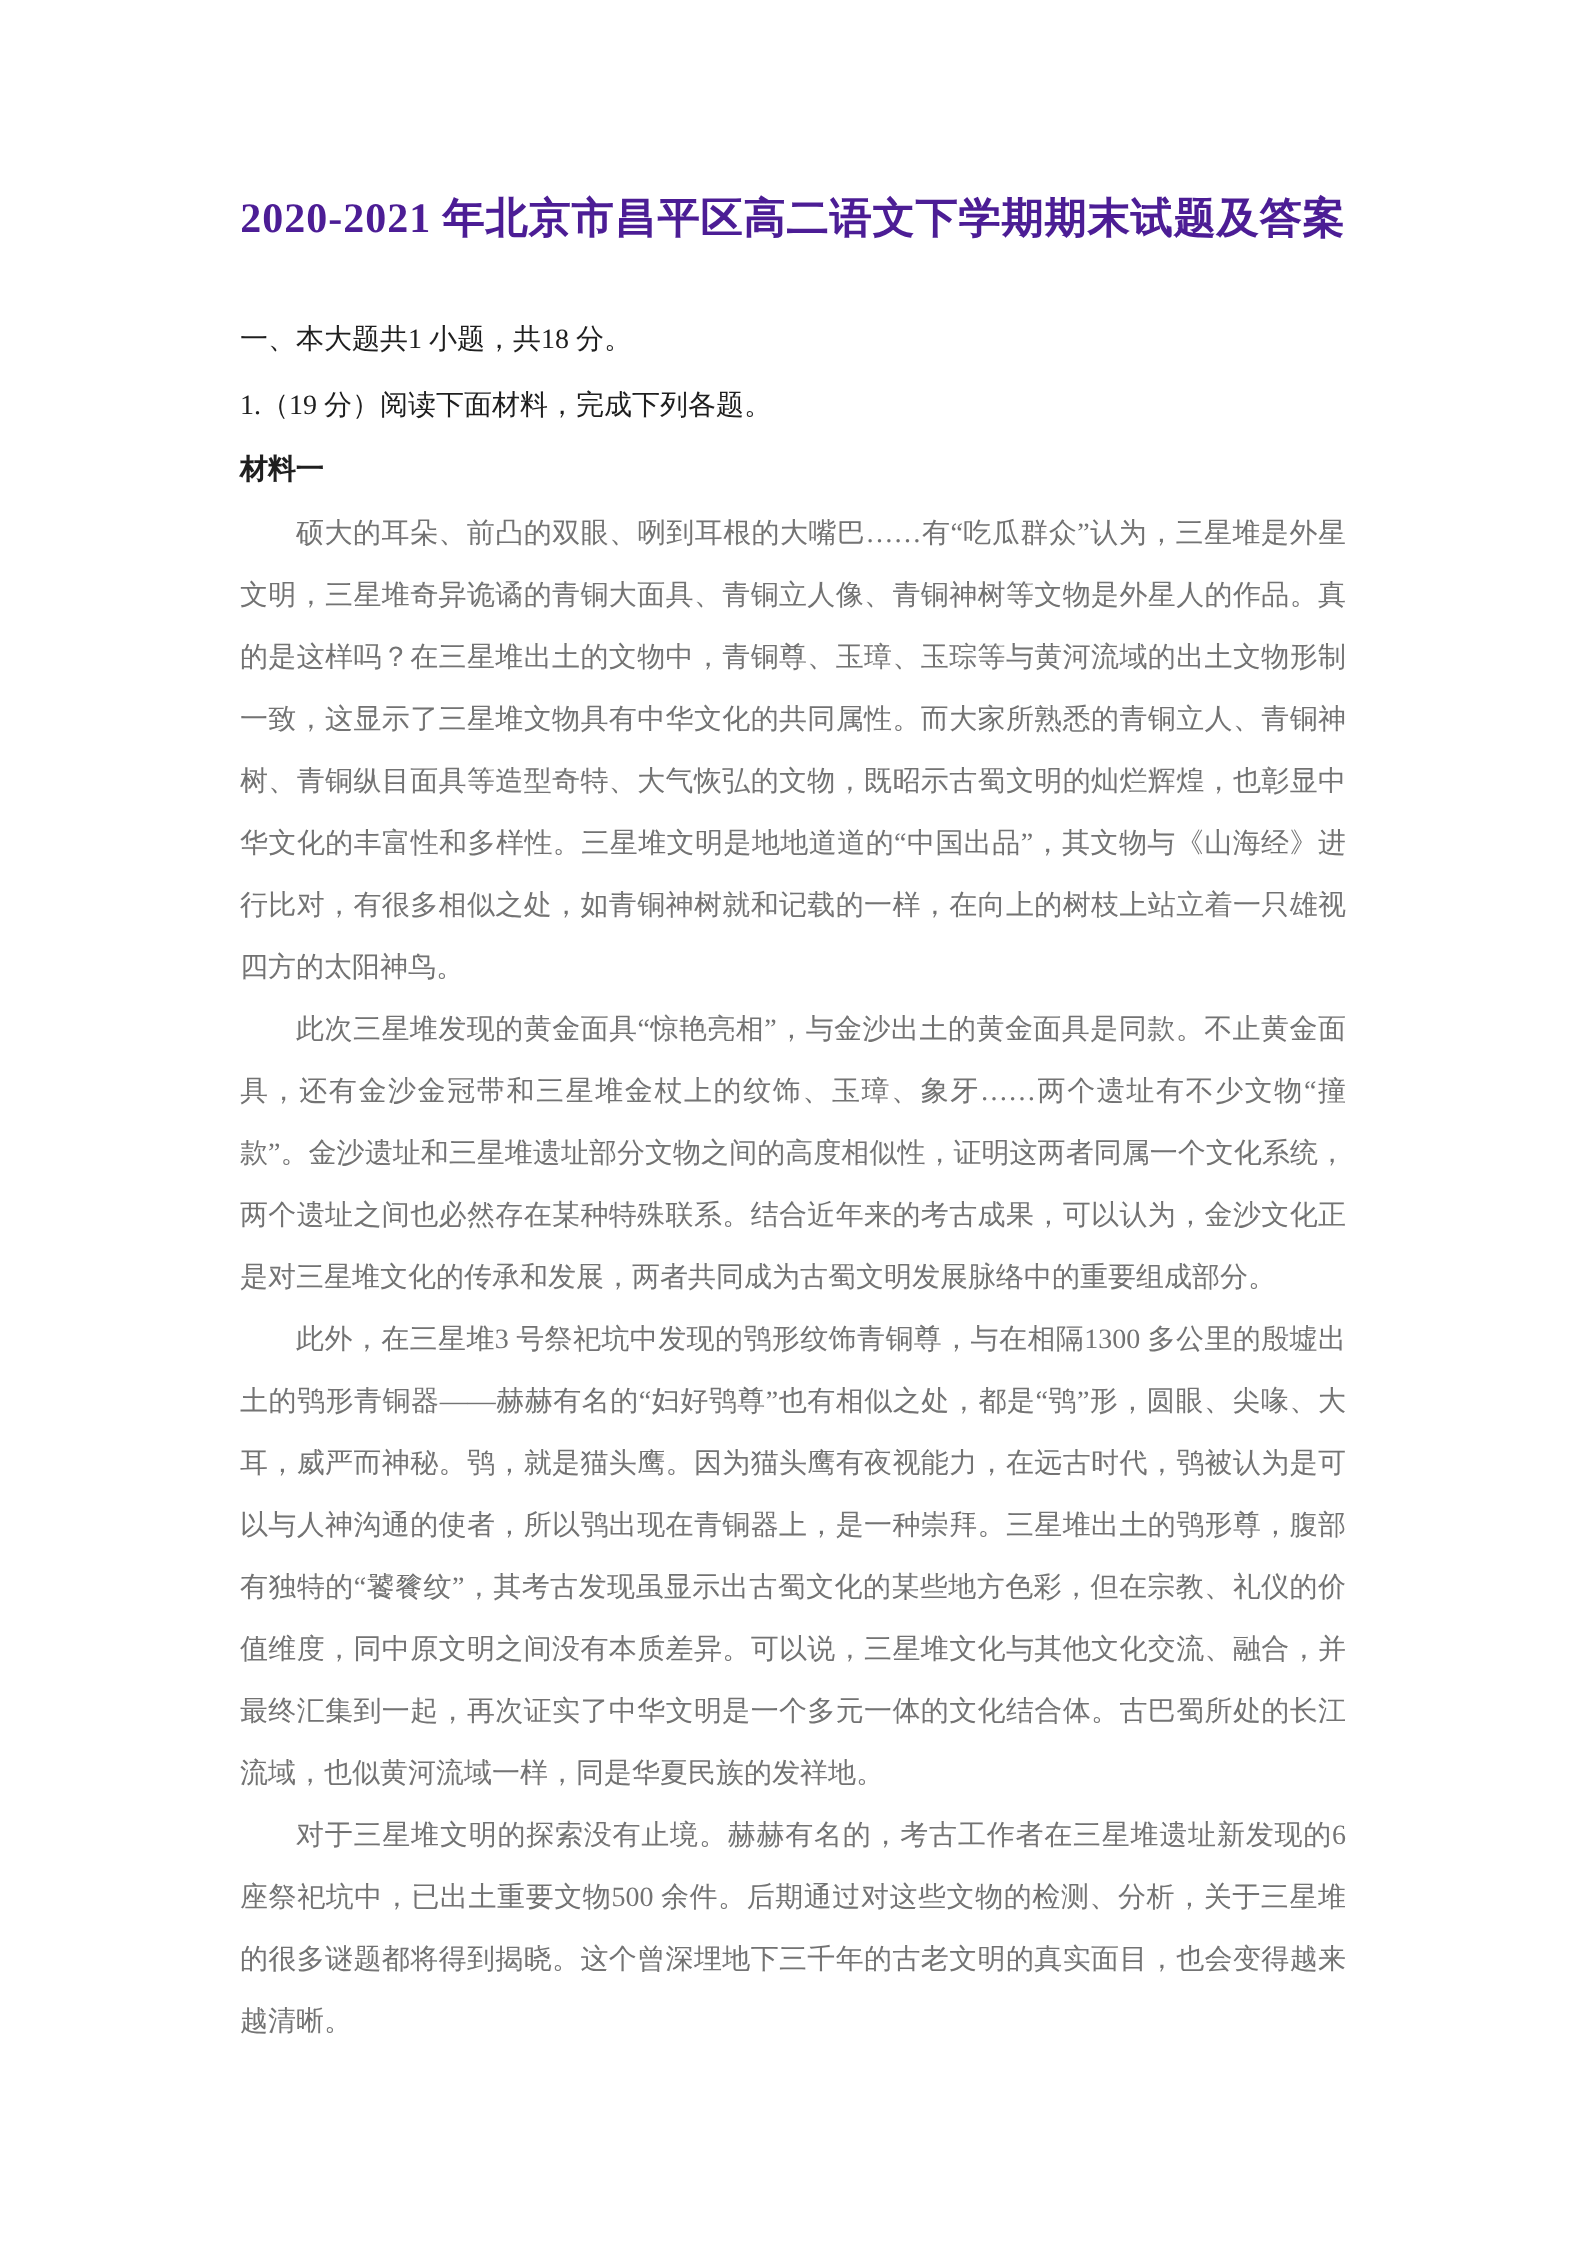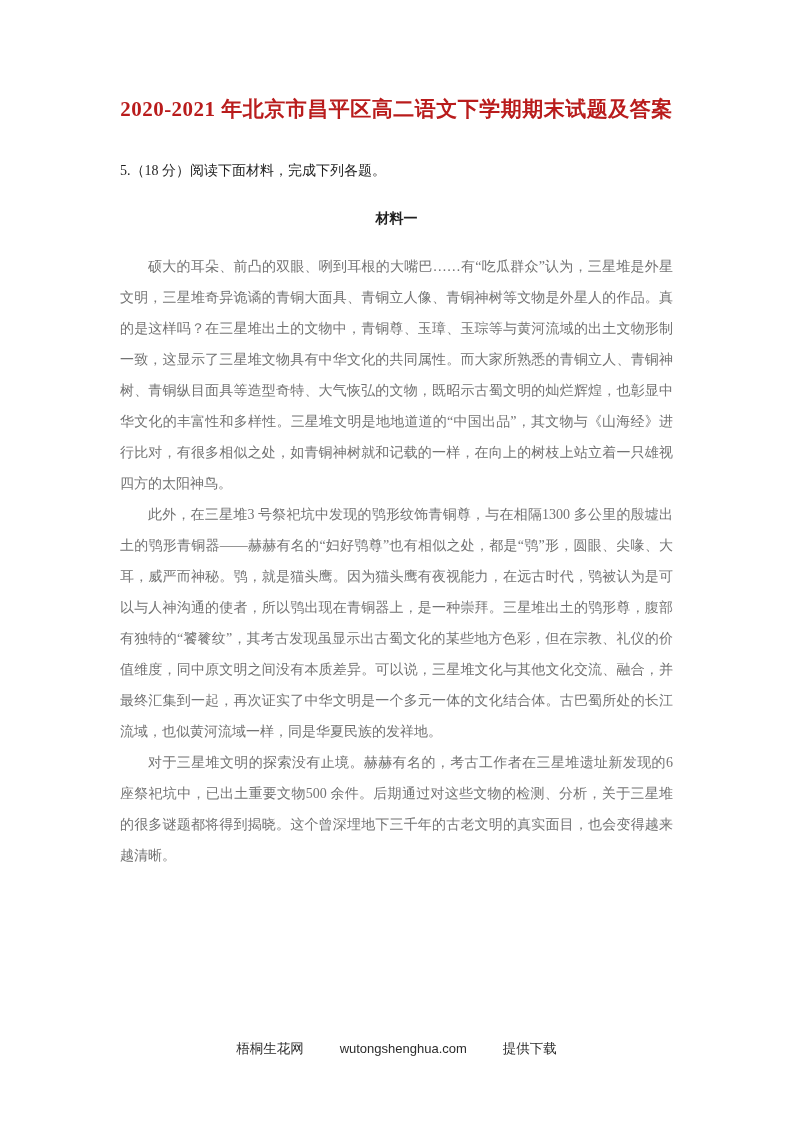--- a/index.html
+++ b/index.html
@@ -22,32 +22,32 @@
     box-sizing: border-box;
     padding: 94px 120px 0 120px;
   }
   .doc-title {
     margin: 0 0 30px 0;
     text-align: center;
     font-size: 21px;
     font-weight: 700;
     letter-spacing: 0.5px;
     white-space: nowrap;
-    color: #b91c1c;
+    color: #4c1d95;
     line-height: 30px;
   }
   .meta-line {
     margin: 0;
     font-size: 14px;
     line-height: 33px;
     color: #1f1f1f;
   }
   .material-heading {
-    margin: 16px;
-    text-align: center;
+    margin: 0;
+    text-align: left;
     font-size: 14px;
     font-weight: 700;
     line-height: 32px;
     color: #1f1f1f;
   }
   .para {
     margin: 0;
     font-size: 14px;
     line-height: 31px;
     text-indent: 2em;
@@ -72,29 +72,28 @@
     font-size: 13px;
   }
 </style>
 </head>
 <body>
 
 <div class="page">
   <div class="content">
     <h1 class="doc-title">2020-2021 年北京市昌平区高二语文下学期期末试题及答案</h1>
 
+    <p class="meta-line">一、本大题共1 小题，共18 分。</p>
 
-    <p class="meta-line">5.（18 分）阅读下面材料，完成下列各题。</p>
+    <p class="meta-line">1.（19 分）阅读下面材料，完成下列各题。</p>
 
     <p class="material-heading">材料一</p>
 
     <p class="para">硕大的耳朵、前凸的双眼、咧到耳根的大嘴巴……有“吃瓜群众”认为，三星堆是外星文明，三星堆奇异诡谲的青铜大面具、青铜立人像、青铜神树等文物是外星人的作品。真的是这样吗？在三星堆出土的文物中，青铜尊、玉璋、玉琮等与黄河流域的出土文物形制一致，这显示了三星堆文物具有中华文化的共同属性。而大家所熟悉的青铜立人、青铜神树、青铜纵目面具等造型奇特、大气恢弘的文物，既昭示古蜀文明的灿烂辉煌，也彰显中华文化的丰富性和多样性。三星堆文明是地地道道的“中国出品”，其文物与《山海经》进行比对，有很多相似之处，如青铜神树就和记载的一样，在向上的树枝上站立着一只雄视四方的太阳神鸟。</p>
 
+    <p class="para">此次三星堆发现的黄金面具“惊艳亮相”，与金沙出土的黄金面具是同款。不止黄金面具，还有金沙金冠带和三星堆金杖上的纹饰、玉璋、象牙……两个遗址有不少文物“撞款”。金沙遗址和三星堆遗址部分文物之间的高度相似性，证明这两者同属一个文化系统，两个遗址之间也必然存在某种特殊联系。结合近年来的考古成果，可以认为，金沙文化正是对三星堆文化的传承和发展，两者共同成为古蜀文明发展脉络中的重要组成部分。</p>
 
     <p class="para">此外，在三星堆3 号祭祀坑中发现的鸮形纹饰青铜尊，与在相隔1300 多公里的殷墟出土的鸮形青铜器——赫赫有名的“妇好鸮尊”也有相似之处，都是“鸮”形，圆眼、尖喙、大耳，威严而神秘。鸮，就是猫头鹰。因为猫头鹰有夜视能力，在远古时代，鸮被认为是可以与人神沟通的使者，所以鸮出现在青铜器上，是一种崇拜。三星堆出土的鸮形尊，腹部有独特的“饕餮纹”，其考古发现虽显示出古蜀文化的某些地方色彩，但在宗教、礼仪的价值维度，同中原文明之间没有本质差异。可以说，三星堆文化与其他文化交流、融合，并最终汇集到一起，再次证实了中华文明是一个多元一体的文化结合体。古巴蜀所处的长江流域，也似黄河流域一样，同是华夏民族的发祥地。</p>
 
     <p class="para">对于三星堆文明的探索没有止境。赫赫有名的，考古工作者在三星堆遗址新发现的6 座祭祀坑中，已出土重要文物500 余件。后期通过对这些文物的检测、分析，关于三星堆的很多谜题都将得到揭晓。这个曾深埋地下三千年的古老文明的真实面目，也会变得越来越清晰。</p>
   </div>
 
-  <div class="footer">
-    <span class="site-name">梧桐生花网</span><span class="site-url">wutongshenghua.com</span><span class="download-text">提供下载</span>
-  </div>
 </div>
 
 </body></html>

